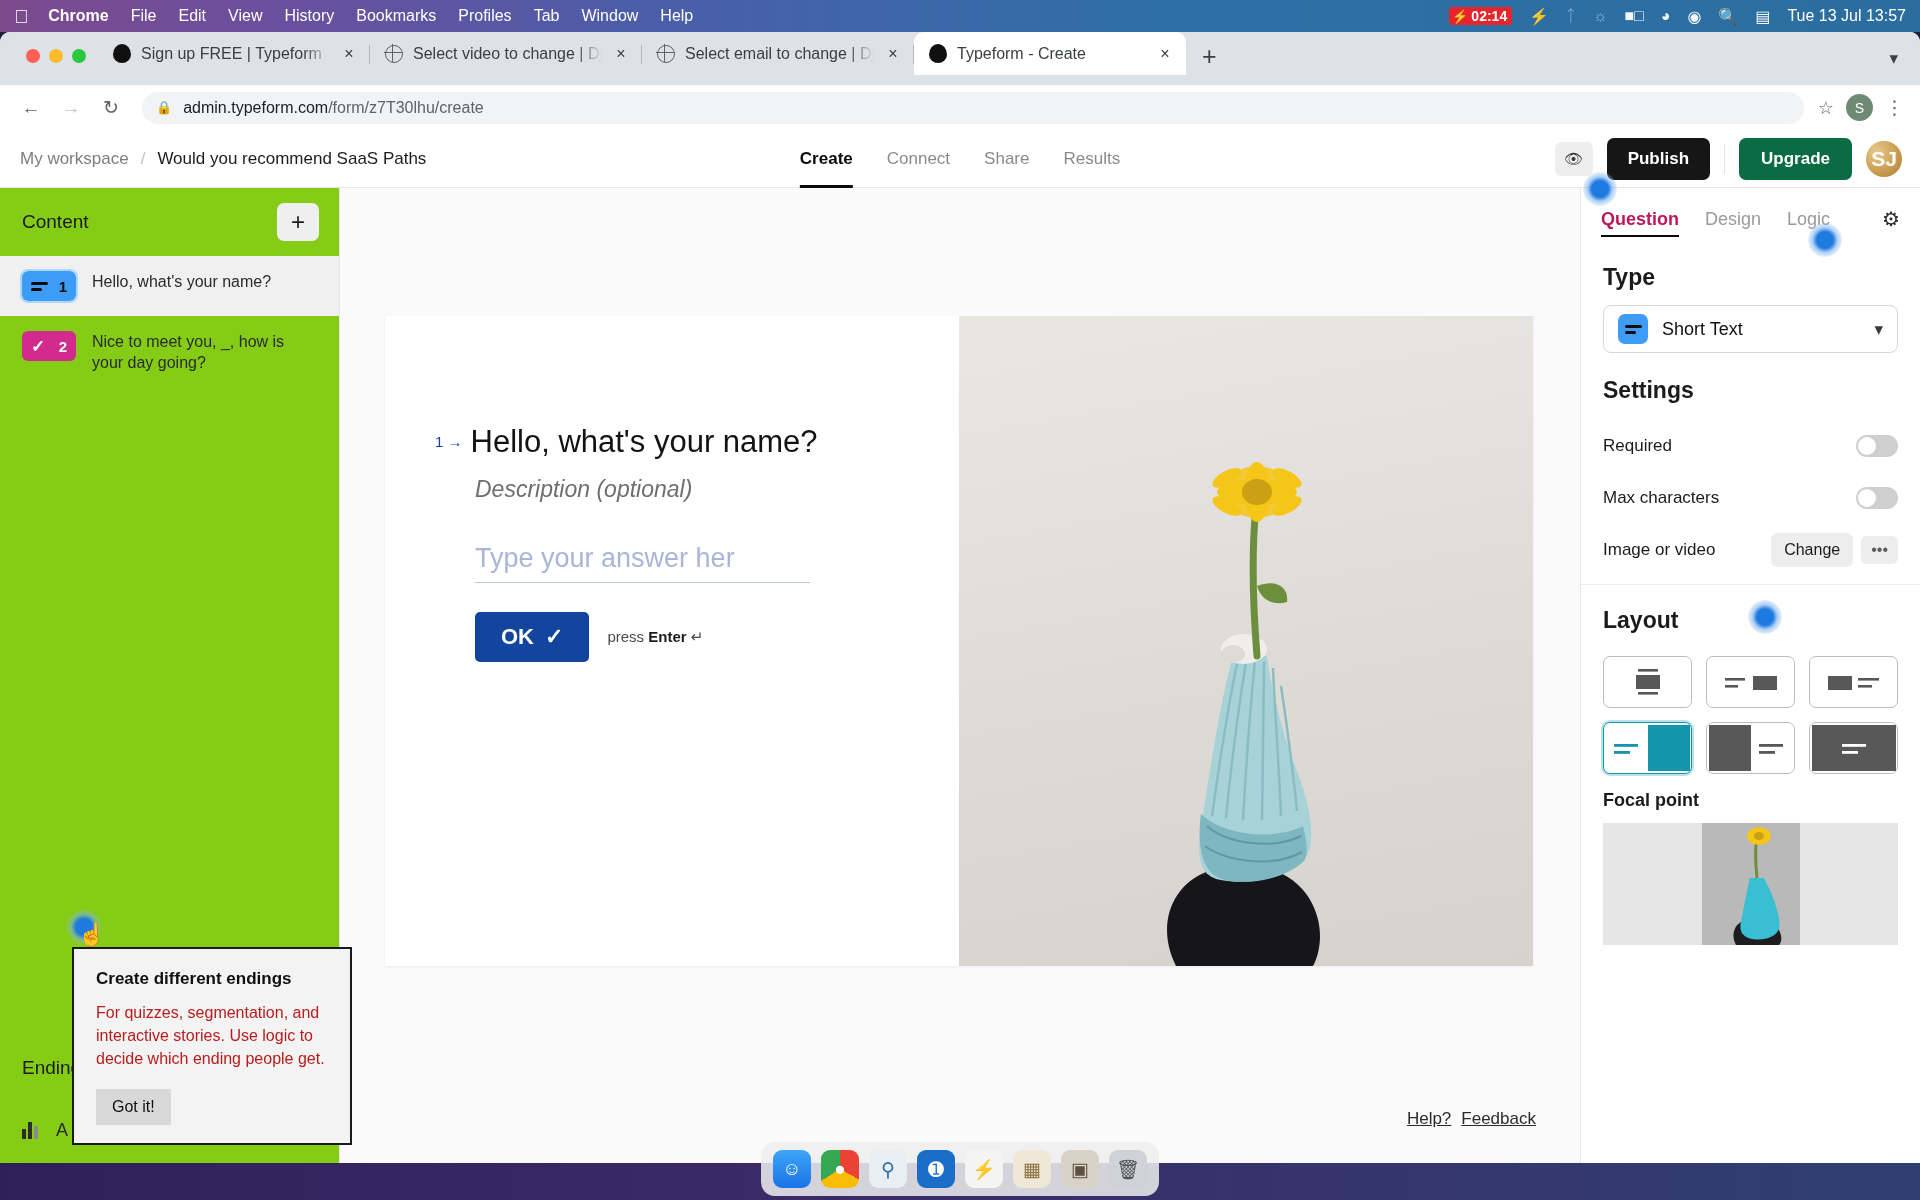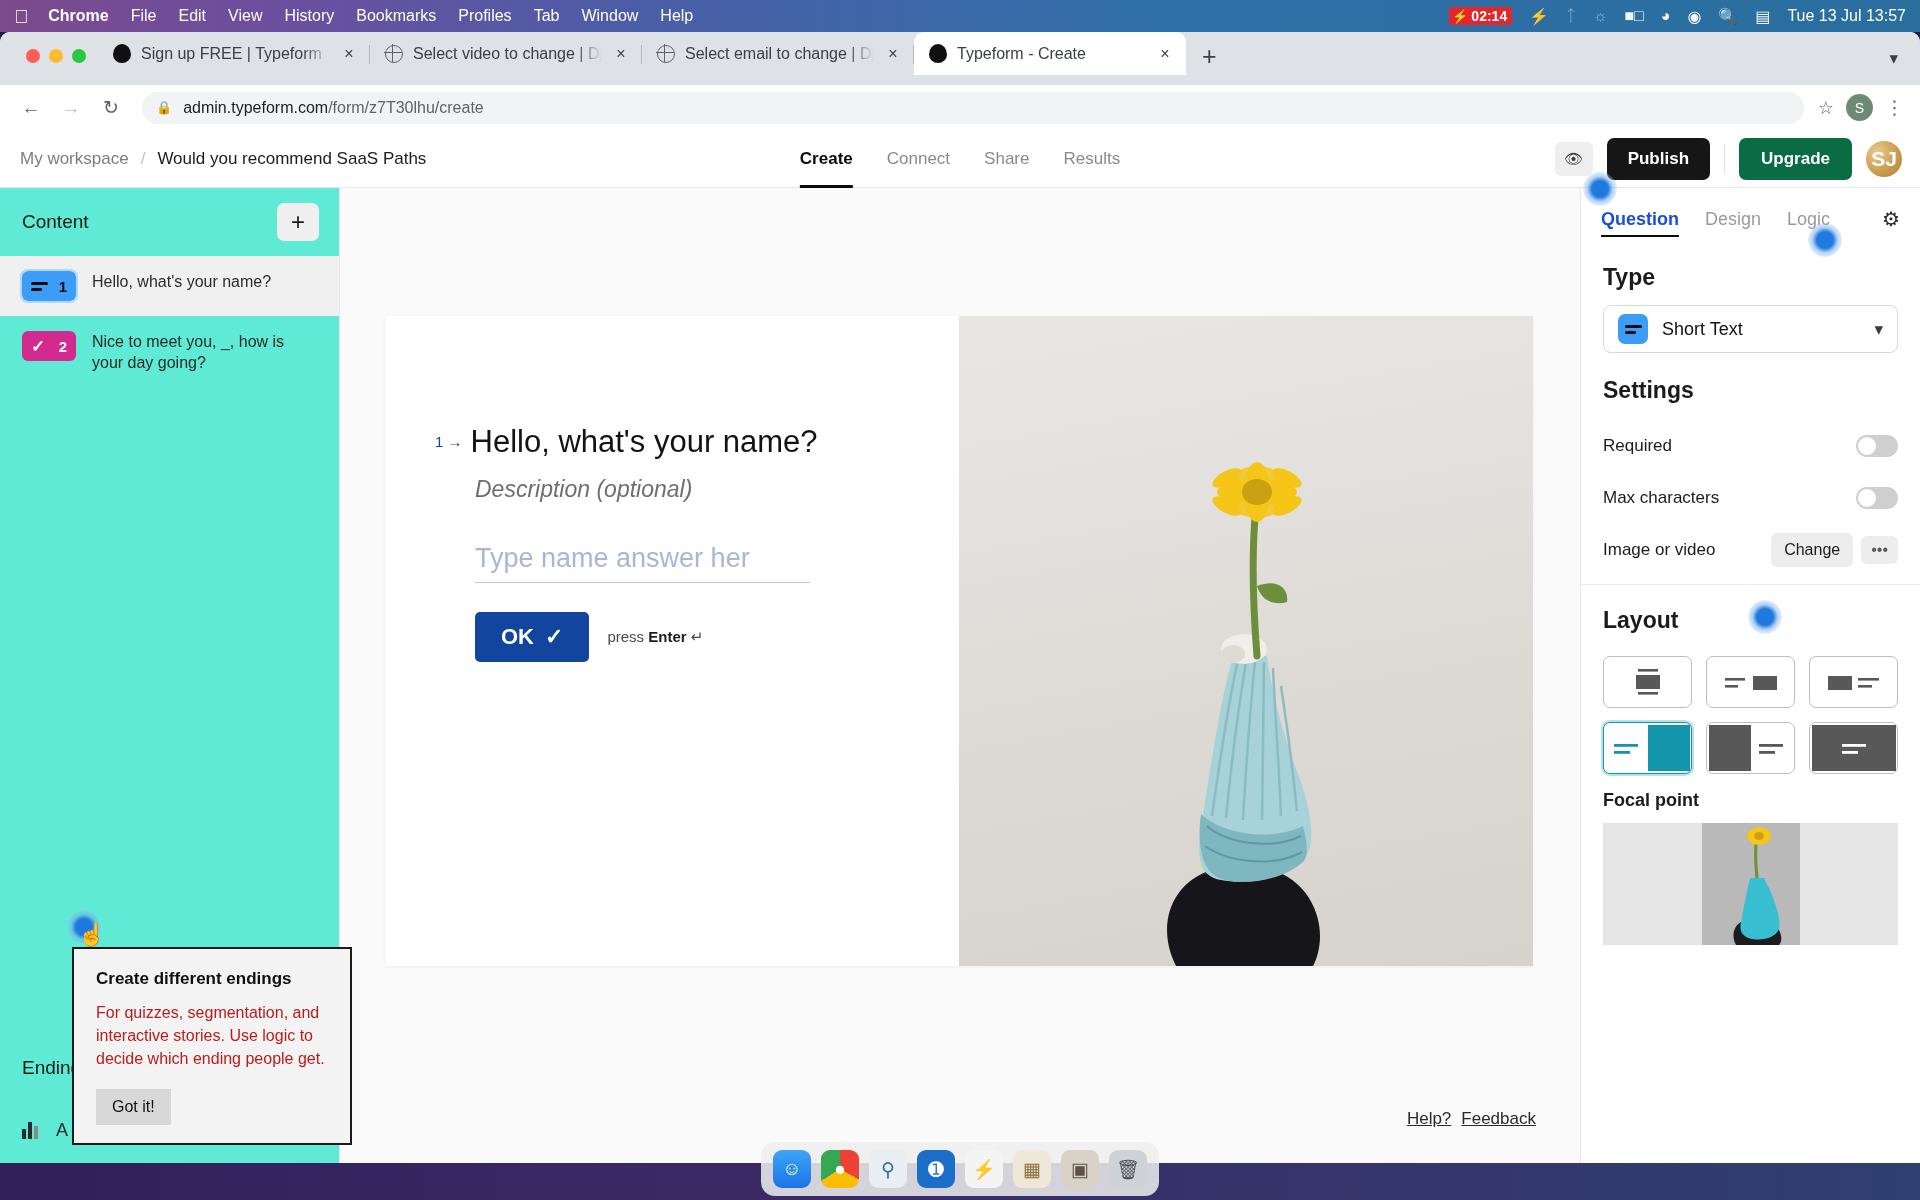--- a/index.html
+++ b/index.html
@@ -118,21 +118,21 @@
   .avatar-sj {
     width: 36px; height: 36px; border-radius: 50%;
     background: radial-gradient(circle at 30% 30%, #e8c98a, #c89a4d 60%, #a97e38);
     color: #fff; font-size: 21px; font-weight: bold;
     display: flex; align-items: center; justify-content: center;
   }
 
   .app-body { display: flex; height: 975px; }
 
   
-  .sidebar { width: 340px; border-right: 1px solid #e7e7e7; position: relative; background: #5eead4; }
+  .sidebar { width: 340px; border-right: 1px solid #e7e7e7; position: relative; background: #84cc16; }
   .sb-head { height: 68px; display: flex; align-items: center; padding: 0 20px 0 22px; }
   .sb-title { font-size: 19px; color: #1b1b1b; }
   .add-btn {
     margin-left: auto; width: 42px; height: 38px; background: #efefef; border-radius: 7px;
     display: flex; align-items: center; justify-content: center; font-size: 24px; color: #1b1b1b; line-height: 1;
   }
   .q-item { display: flex; gap: 16px; padding: 15px 20px 15px 22px; align-items: flex-start; }
   .q-item.selected { background: #f0f0f0; }
   .q-badge {
     width: 54px; height: 30px; border-radius: 6px; flex: 0 0 54px;
@@ -183,21 +183,21 @@
     position: relative; overflow: hidden;
   }
   .sculpture { position: absolute; left: 50%; transform: translateX(-50%); bottom: 0; width: 330px; height: 560px; }
   .help-row { position: absolute; right: 44px; bottom: 34px; display: flex; gap: 10px; font-size: 17px; color: #2b2b2b; }
   .help-row span { text-decoration: underline; }
 
   
   .rpanel { width: 340px; border-left: 1px solid #e7e7e7; background: #fff; position: relative; }
   .rp-tabs { height: 62px; display: flex; align-items: center; gap: 26px; padding: 0 20px 0 20px; position: relative; }
   .rp-tab { font-size: 18px; color: #9a9a9a; position: relative; height: 62px; display: flex; align-items: center; }
-  .rp-tab.active { color: #1d4ed8; font-weight: bold; }
+  .rp-tab.active { color: #be185d; font-weight: bold; }
   .rp-tab.active::after { content:""; position:absolute; left:0; right:0; bottom:13px; height:2.5px; background:#0b0b0b; }
   .gear { margin-left: auto; font-size: 20px; color: #2b2b2b; }
   .rp-sec { padding: 14px 22px 0 22px; }
   .rp-label { font-size: 23px; color: #1b1b1b; font-weight: bold; margin-bottom: 14px; }
   .type-select {
     height: 48px; border: 1px solid #d8d8d8; border-radius: 8px; display: flex; align-items: center;
     padding: 0 14px; gap: 14px; font-size: 18px; color: #111;
   }
   .type-ico { width: 30px; height: 30px; border-radius: 7px; background: #3d9df6; display: flex; align-items: center; justify-content: center; }
   .type-ico .icon-lines i { background: #0c0c0c; }
@@ -416,21 +416,21 @@
         </div>
 
         <div class="canvas">
           <div class="card">
             <div class="card-left">
               <div class="qline">
                 <span class="qnum"><span>1</span> <span>→</span></span>
                 <span class="qtitle">Hello, what's your name?</span>
               </div>
               <div class="qdesc">Description (optional)</div>
-              <div class="answer">Type name answer her</div>
+              <div class="answer">Type your answer her</div>
               <div class="okrow">
                 <span class="ok-btn">
                     <span>OK</span>
                     <span>✓</span>
                   </span>
                 <span class="press-enter"><span>press </span><b>Enter</b> <span>↵</span></span>
               </div>
             </div>
             <div class="card-right">
               <svg class="sculpture" viewBox="0 0 330 560">

